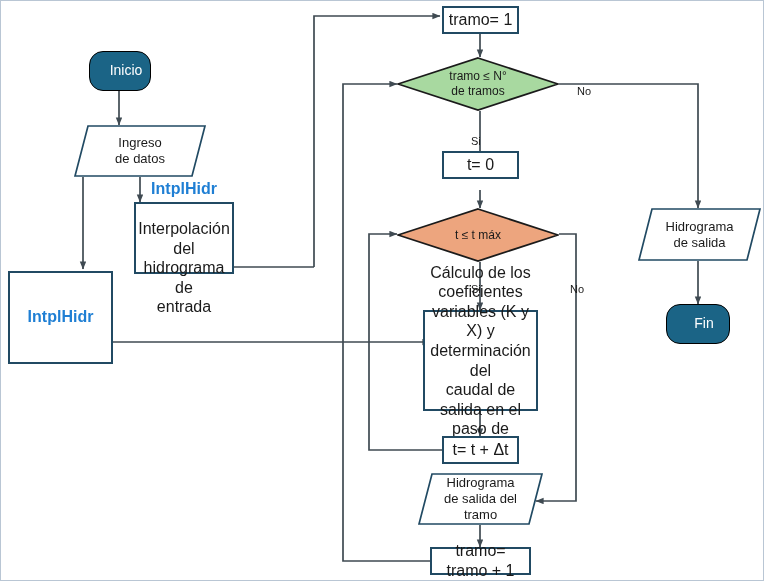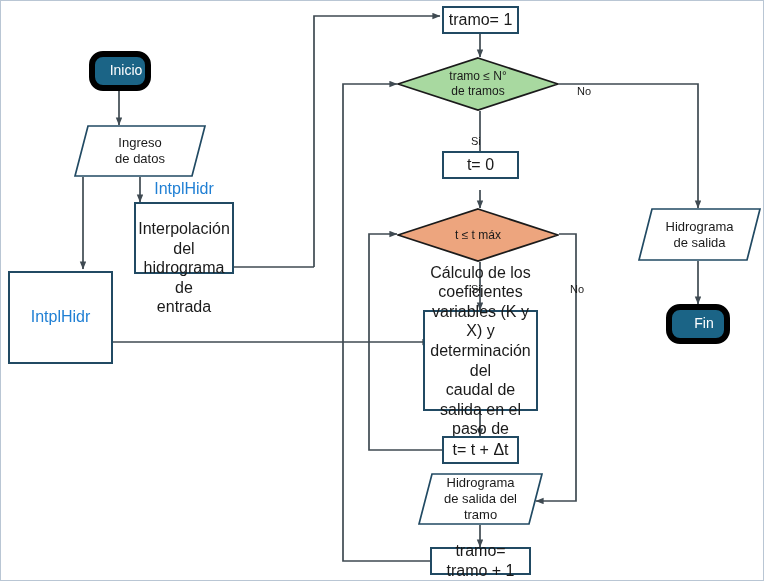--- a/index.html
+++ b/index.html
@@ -3,27 +3,27 @@
 <meta charset="utf-8">
 <style>
   html,body{margin:0;padding:0;background:#ffffff;}
   body{font-family:"Liberation Sans",sans-serif;}
   #canvas{position:relative;width:764px;height:581px;background:#fff;border:1px solid #b9c6d4;box-sizing:border-box;overflow:hidden;}
 
   .node{position:absolute;box-sizing:border-box;display:flex;align-items:center;justify-content:center;text-align:center;color:#1a1a1a;}
   .node .txt{line-height:1.22;white-space:pre-line;padding:0 4px;}
 
   
-  .terminator{background:#1b6486;border:6px solid #000000;border-radius:14px;color:#ffffff;font-size:14px;padding-left:12px;}
+  .terminator{background:#1b6486;border:1px solid #000000;border-radius:14px;color:#ffffff;font-size:14px;padding-left:12px;}
 
   
   .process{background:#ffffff;border:2px solid #214a63;font-size:16px;}
 
   
-  .modtitle{color:#1f7fd4;font-weight:normal;display:block;margin-bottom:1px;}
+  .modtitle{color:#1f7fd4;font-weight:bold;display:block;margin-bottom:1px;}
 
   
   .data{position:absolute;box-sizing:border-box;}
   .data svg{position:absolute;left:0;top:0;}
   .data .txt{position:absolute;left:0;top:0;width:100%;height:100%;display:flex;align-items:center;justify-content:center;text-align:center;font-size:13px;color:#1a1a1a;line-height:1.22;white-space:pre-line;}
 
   
   .decision{position:absolute;box-sizing:border-box;}
   .decision svg{position:absolute;left:0;top:0;}
   .decision .txt{position:absolute;left:0;top:0;width:100%;height:100%;display:flex;align-items:center;justify-content:center;text-align:center;font-size:12px;color:#1a1a1a;line-height:1.25;white-space:pre-line;}

